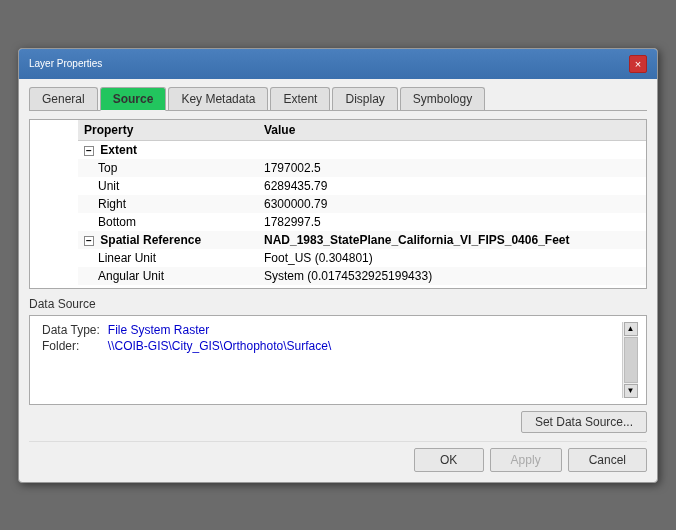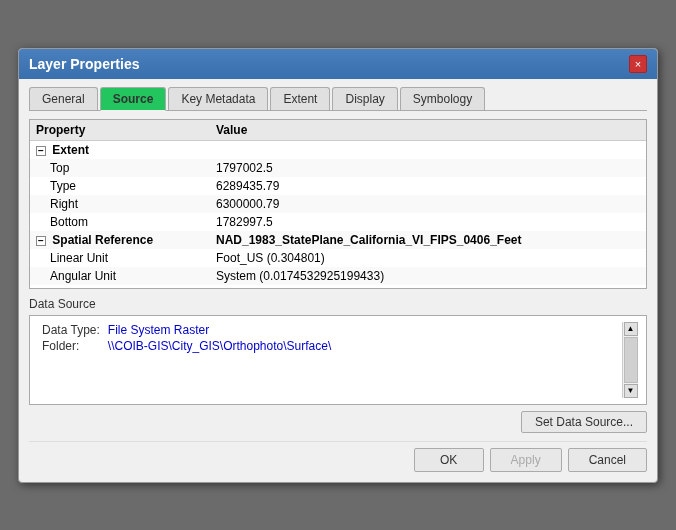--- a/index.html
+++ b/index.html
@@ -23,22 +23,22 @@
     .title-bar {
       background: linear-gradient(to bottom, #4a7fbd, #3a6fad);
       color: white;
       padding: 6px 10px;
       display: flex;
       align-items: center;
       justify-content: space-between;
       border-radius: 3px 3px 0 0;
     }
     .title-bar-text {
-      font-size: 14px;
-      font-weight: bold;
+      font-size: 10px;
+      font-weight: normal;
     }
     .close-btn {
       width: 18px;
       height: 18px;
       background: #cc3333;
       border: 1px solid #aa2222;
       border-radius: 2px;
       color: white;
       font-size: 11px;
       display: flex;
@@ -111,20 +111,21 @@
       line-height: 8px;
       font-size: 10px;
       margin-right: 3px;
       cursor: pointer;
     }
     .scrollable-table {
       height: 170px;
       overflow-y: scroll;
       border: 1px solid #aaa;
       background: white;
+      padding-left: 48px;
     }
     
     .scrollable-table::-webkit-scrollbar { width: 16px; }
     .scrollable-table::-webkit-scrollbar-track { background: #f0f0f0; border-left: 1px solid #ccc; }
     .scrollable-table::-webkit-scrollbar-thumb { background: #c0c0c0; border: 1px solid #aaa; }
     
     .data-source-label {
       font-size: 12px;
       margin-bottom: 4px;
       color: #333;
@@ -257,21 +258,21 @@
             <td colspan="2" style="padding:2px 6px; font-weight:bold;">
               <span class="minus-icon">−</span>
               <span>Extent</span>
             </td>
           </tr>
           <tr>
             <td class="indent">Top</td>
             <td class="value-cell">1797002.5</td>
           </tr>
           <tr>
-            <td class="indent">Type</td>
+            <td class="indent">Unit</td>
             <td class="value-cell">6289435.79</td>
           </tr>
           <tr>
             <td class="indent">Right</td>
             <td class="value-cell">6300000.79</td>
           </tr>
           <tr>
             <td class="indent">Bottom</td>
             <td class="value-cell">1782997.5</td>
           </tr>

